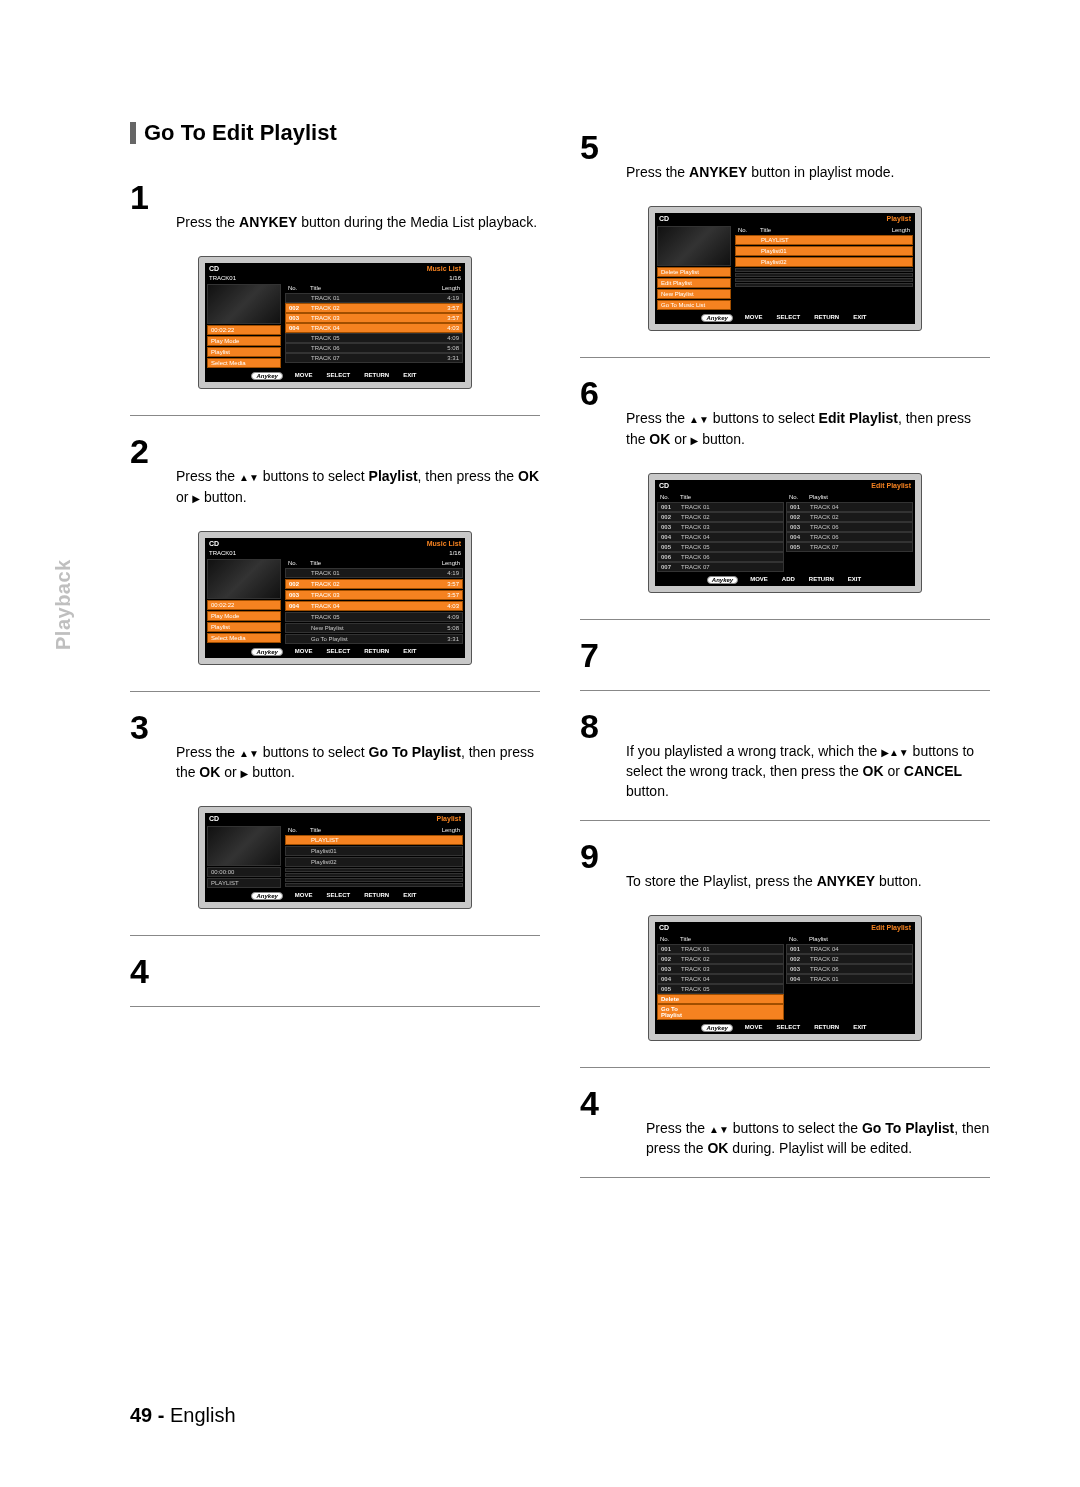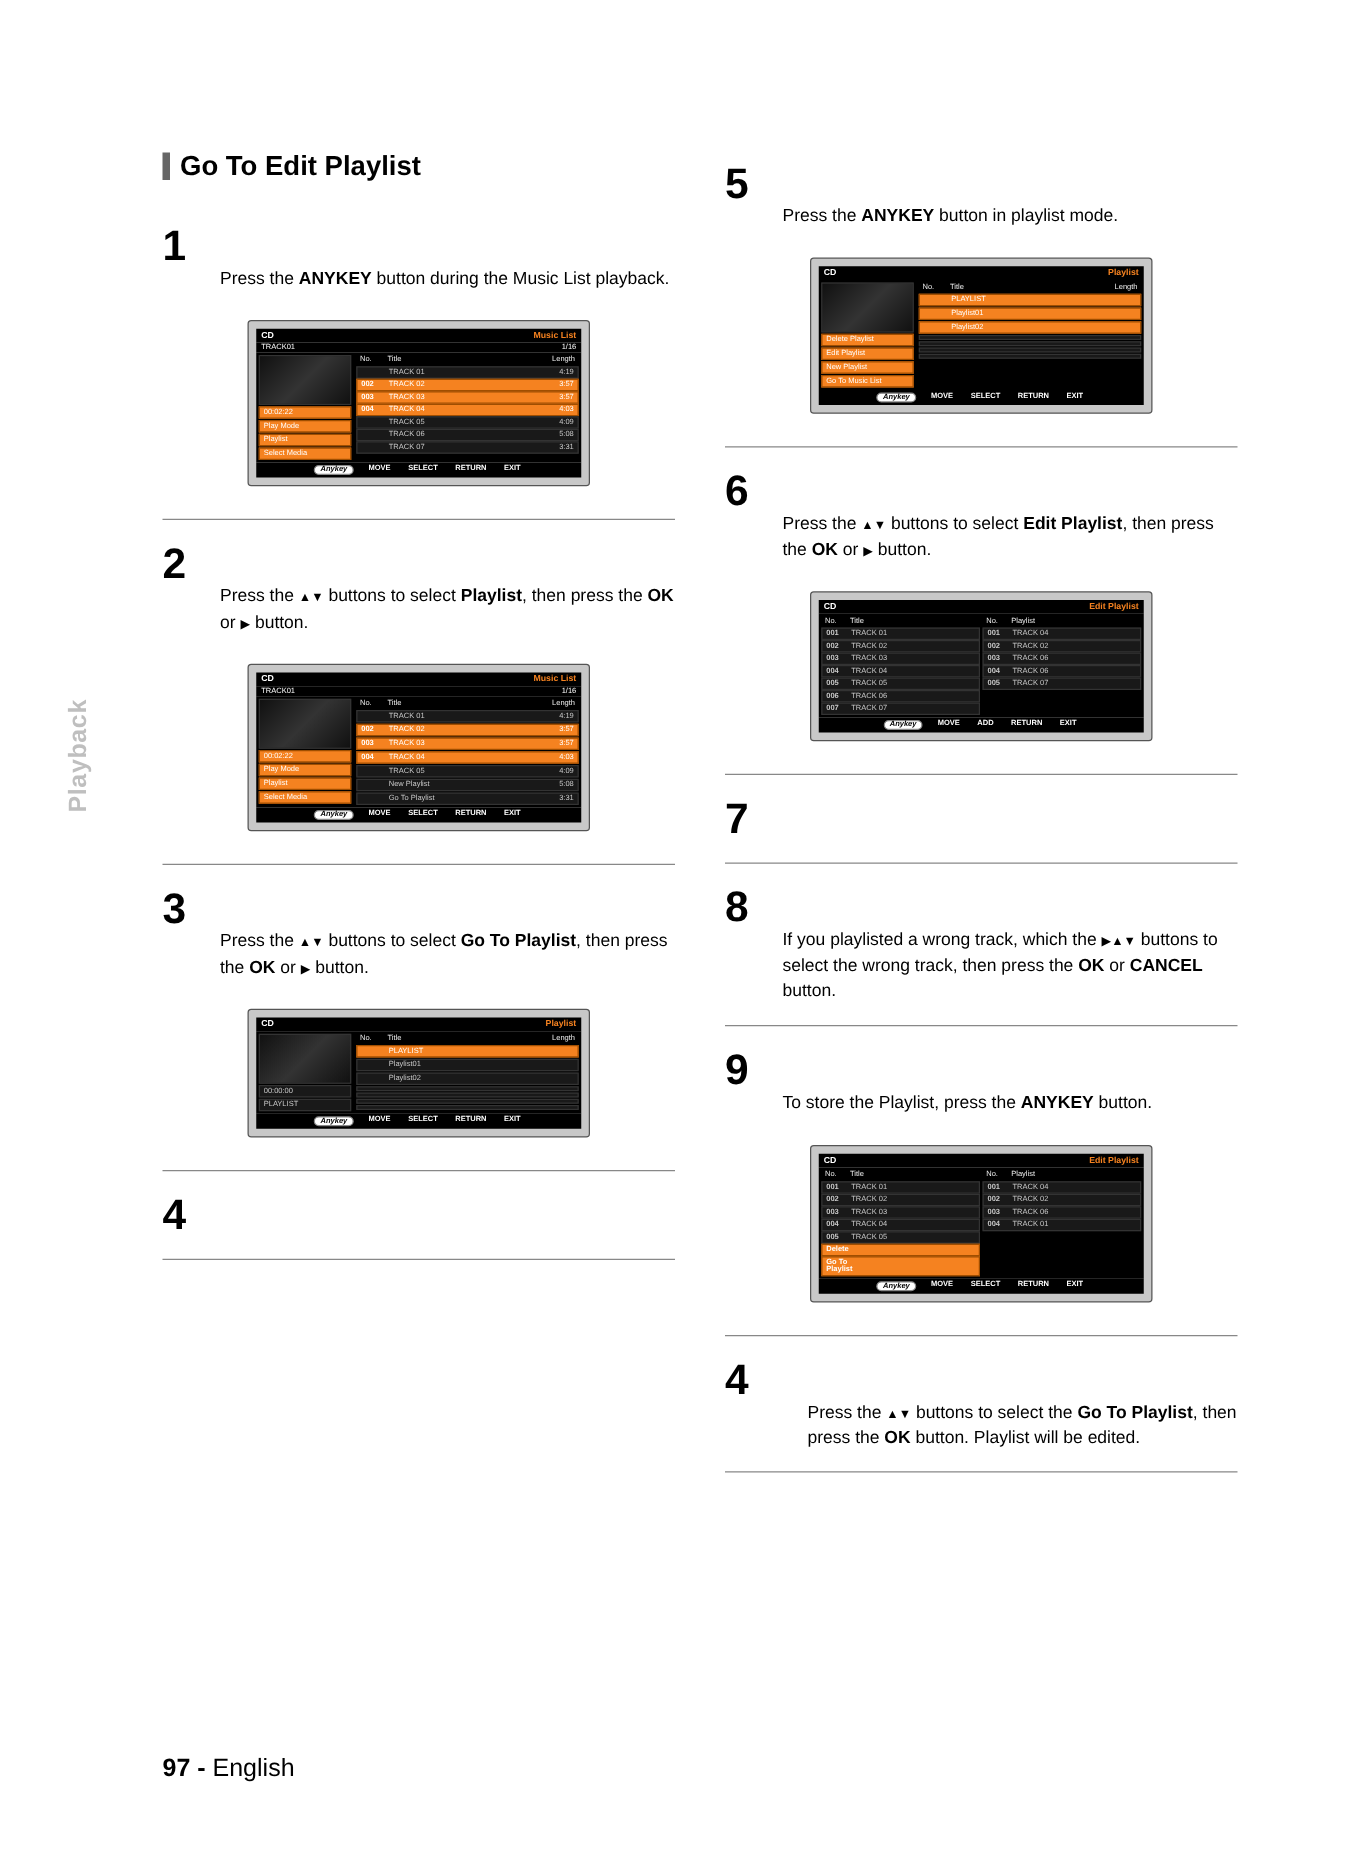--- a/index.html
+++ b/index.html
@@ -201,21 +201,21 @@
     <div class="col">
 
       <h2 class="section-title">
         <span class="bar"></span>
         <span>Go To Edit Playlist</span>
       </h2>
 
       <div class="step">
         <div class="step-num">1</div>
         <div class="step-text">
-          <span>Press the </span><b>ANYKEY</b><span> button during the Music List playback.</span>
+          <span>Press the </span><b>ANYKEY</b><span> button during the Media List playback.</span>
         </div>
       </div>
 
       <div class="osd-wrap">
         <div class="osd-frame">
           <div class="osd-top">
               <span>CD</span>
               <span class="rt">Music List</span>
             </div>
           <div class="osd-sub">
@@ -696,25 +696,25 @@
             <span class="btn">EXIT</span>
           </div>
         </div>
       </div>
 
       <hr class="hr">
 
       <div class="step">
         <div class="step-num wide">4</div>
         <div class="step-text">
-          <span>Press the </span><span class="tri-ud"></span><span> buttons to select the </span><b>Go To Playlist</b><span>, then press the </span><b>OK</b><span> button. Playlist will be edited.</span>
+          <span>Press the </span><span class="tri-ud"></span><span> buttons to select the </span><b>Go To Playlist</b><span>, then press the </span><b>OK</b><span> during. Playlist will be edited.</span>
         </div>
       </div>
       <hr class="hr">
 
     </div>
   </div>
 
   <div class="footer">
-    <span class="pn">97 -</span>
+    <span class="pn">49 -</span>
     <span>English</span>
   </div>
 </div>
 
 </body></html>

